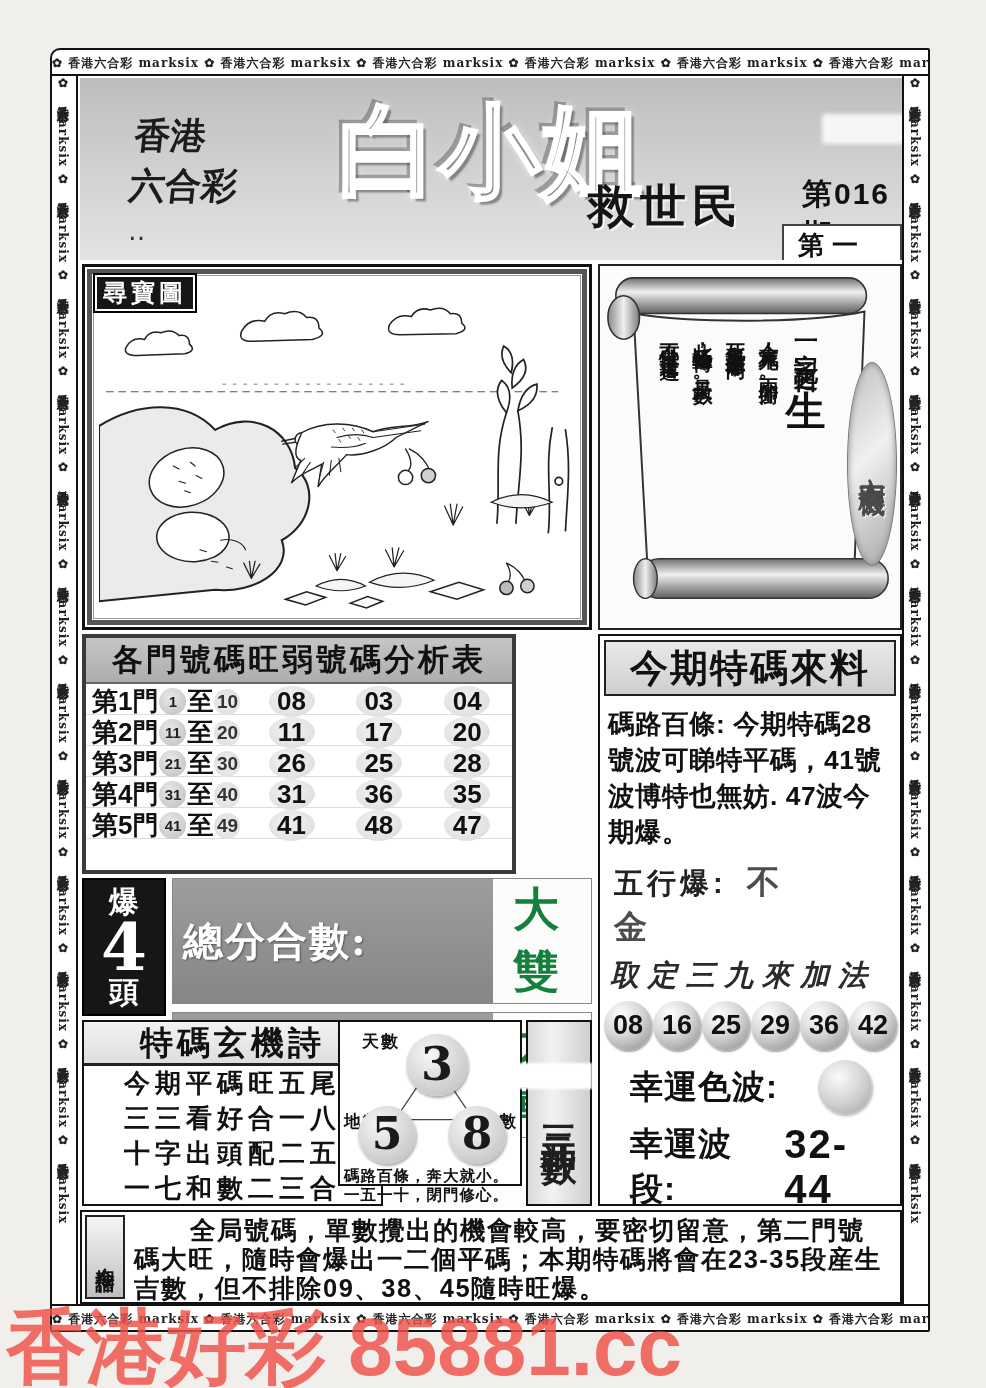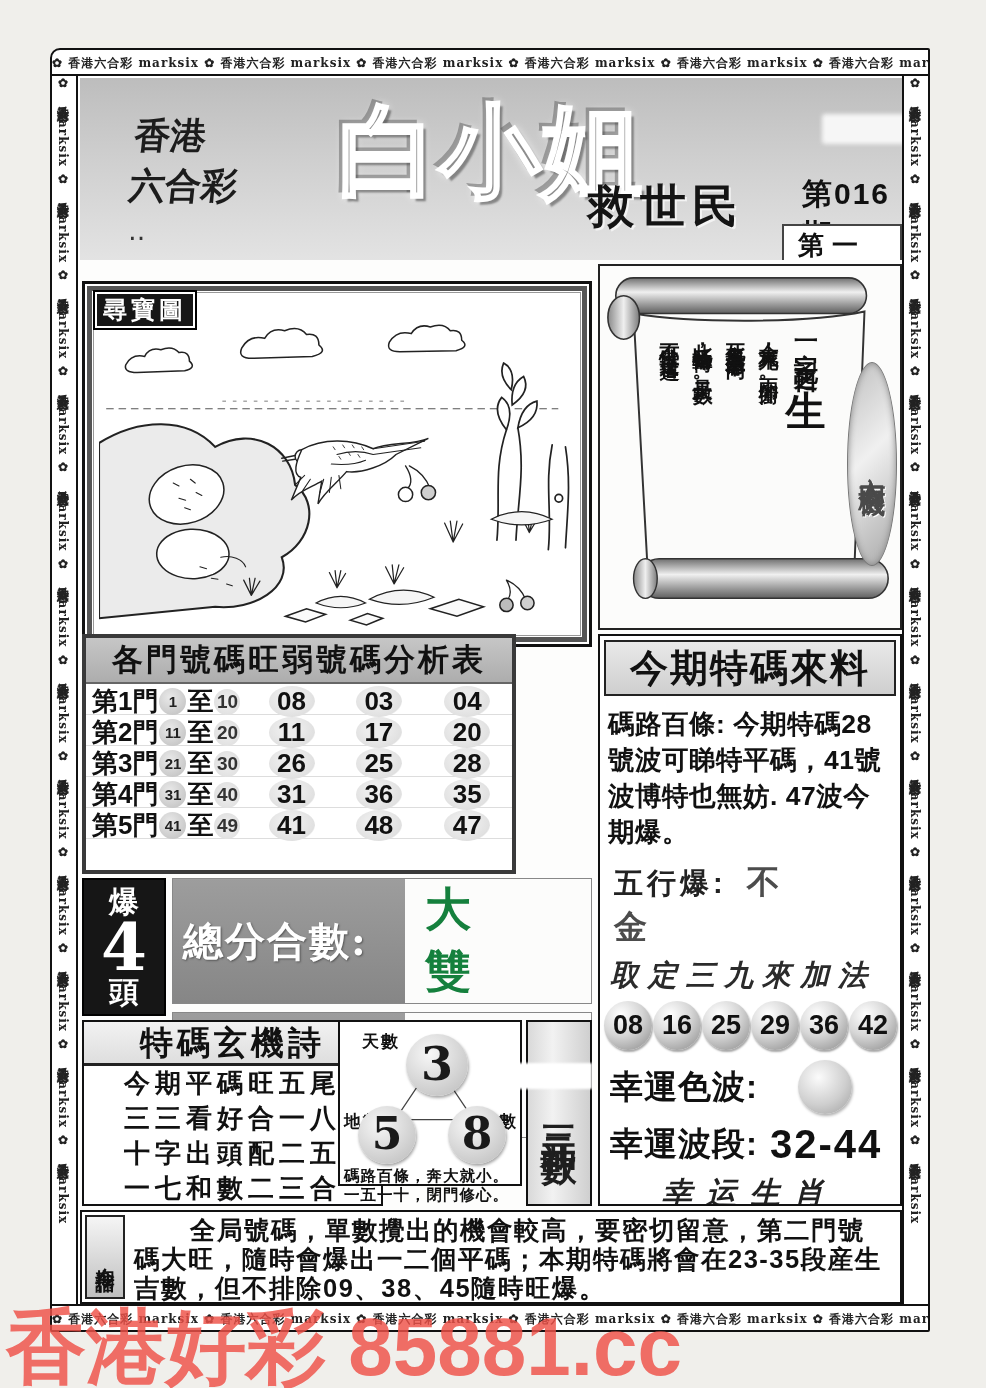--- a/index.html
+++ b/index.html
@@ -39,21 +39,21 @@
     -webkit-text-stroke:3px #ffffff;
     text-shadow:-5px -5px 0 rgba(80,80,80,.45), 4px 4px 2px rgba(60,60,60,.55), 0 0 10px rgba(255,255,255,.9); }
   .title-sub { left:508px; top:82px; font-size:46px; font-weight:700; color:#141414;
     font-family:"DejaVu Serif",serif; letter-spacing:6px; text-shadow:2px 2px 0 #f3f3f3;margin-top:16px; }
   .issue { left:722px; top:96px; font-size:30px; font-weight:900; color:#111; letter-spacing:2px; }
   .edition { left:702px; top:146px; background:#fff; border:2px solid #444; padding:2px 14px;
     font-size:26px; font-weight:900; letter-spacing:8px; }
   .censor { left:742px; top:36px; width:96px; height:30px; background:#f6f6f6; filter:blur(2px); border-radius:3px; }
 
   
-  .treasure { left:2px; top:186px; width:510px; height:366px; border:3px solid #111; background:#fff;margin-top:17px; }
+  .treasure { left:2px; top:186px; width:510px; height:366px; border:3px solid #111; background:#fff; }
   .treasure-inner { position:absolute; inset:2px; border:5px solid #555;
     outline:1px solid #999; outline-offset:-7px; }
   .treasure-label { position:absolute; left:8px; top:6px; background:#161616; color:#fff;
     border:2px solid #000; box-shadow:0 0 0 2px #fff inset; padding:2px 8px;
     font-size:24px; font-weight:900; letter-spacing:4px; z-index:3; font-family:"DejaVu Serif",serif; }
   .scene { position:absolute; inset:7px; width:calc(100% - 14px); height:calc(100% - 14px); }
 
   
   .analysis { left:2px; top:556px; width:434px; height:240px; border:4px solid #3a3a3a; background:#fff; }
   .analysis-title { height:46px; line-height:44px; text-align:center; background:linear-gradient(180deg,#c6c6c6,#adadad);
@@ -74,21 +74,21 @@
     background:radial-gradient(ellipse at 45% 40%, #ececec 30%, #e0e0e0 70%, transparent 75%); }
 
   
   .burst { left:2px; top:800px; width:510px; height:138px; display:flex; gap:6px; }
   .burst-head { width:84px; background:#161616; color:#fff; display:flex; flex-direction:column;
     align-items:center; justify-content:center; border:2px solid #000; }
   .burst-head .w { font-size:30px; font-weight:900; line-height:30px; }
   .burst-head .n { font-size:66px; font-weight:900; line-height:60px; font-family:"DejaVu Serif",serif; }
   .burst-rows { flex:1; display:flex; flex-direction:column; gap:8px; }
   .burst-row { flex:1; display:flex; border:1px solid #888; }
-  .burst-label { width:232px; background:linear-gradient(180deg,#9d9d9d,#868686); color:#fff;
+  .burst-label { width:320px; background:linear-gradient(180deg,#9d9d9d,#868686); color:#fff;
     font-size:40px; font-weight:900; display:flex; align-items:center; padding-left:10px; letter-spacing:2px;
     text-shadow:1px 1px 2px #555; font-family:"DejaVu Serif",serif; }
   .burst-value { flex:1; background:#fcfcfb; color:#15803d; font-size:46px; font-weight:900;
     display:flex; align-items:center; justify-content:center; letter-spacing:26px; padding-left:20px;
     font-family:"DejaVu Serif",serif; }
 
   
   .poem { left:2px; top:942px; width:301px; height:186px; border:2px solid #111; background:#fff; }
   .poem-title { height:44px; line-height:42px; text-align:center; font-size:33px; font-weight:900;
     letter-spacing:4px; border-bottom:3px solid #222; background:linear-gradient(180deg,#f2f2f2,#dedede); }
@@ -129,21 +129,21 @@
   .sp-advice { padding:6px 8px 0 8px; font-size:26.5px; font-weight:900; line-height:36px; letter-spacing:0.5px; }
   .sp-wuxing { padding:10px 8px 0 14px; font-size:29px; font-weight:900; letter-spacing:4px; color:#222; }
   .sp-wuxing .vals { font-size:33px; color:#4c4c4c; letter-spacing:26px; font-family:"DejaVu Serif",serif; margin-left:8px; }
   .sp-hand { padding:8px 6px 0 10px; font-family:"DejaVu Serif",serif; font-style:italic; font-weight:bold;
     font-size:29px; line-height:35px; letter-spacing:9px; color:#2b2b2b; white-space:nowrap; }
   .balls { display:flex; padding:8px 2px 0 4px; }
   .ball { width:49px; height:49px; border-radius:50%; text-align:center; line-height:49px;
     background:radial-gradient(circle at 35% 28%, #ffffff, #d6d6d6 45%, #989898 88%);
     font-size:27px; font-weight:900; color:#111; box-shadow:1px 2px 2px rgba(0,0,0,.35); margin-right:1px; }
   .sp-colorwave { display:flex; align-items:center; padding:10px 8px 0 10px; gap:40px; }
-  .sp-colorwave .lbl, .sp-waveband .lbl { font-size:33px; font-weight:900; letter-spacing:1px; }
+  .sp-colorwave .lbl, .sp-waveband .lbl { font-size:33px; font-weight:900; letter-spacing:1px;margin-left:20px; }
   .colorball { width:54px; height:54px; border-radius:50%;
     background:radial-gradient(circle at 38% 32%, #fbfbfb, #cfcfcf 55%, #a9a9a9 90%); box-shadow:1px 2px 3px rgba(0,0,0,.3); }
   .sp-waveband { display:flex; align-items:center; padding:8px 8px 0 10px; gap:12px; }
   .sp-waveband .rng { font-size:40px; font-weight:700; letter-spacing:2px; }
   .sp-zodiac-title { text-align:center; padding-top:6px; font-family:"DejaVu Serif",serif; font-style:italic;
     font-weight:bold; font-size:30px; letter-spacing:14px; color:#222; }
 
   
   .evaluation { left:0px; top:1132px; width:822px; height:94px; border:2px solid #111; background:#fff;
     display:flex; }

